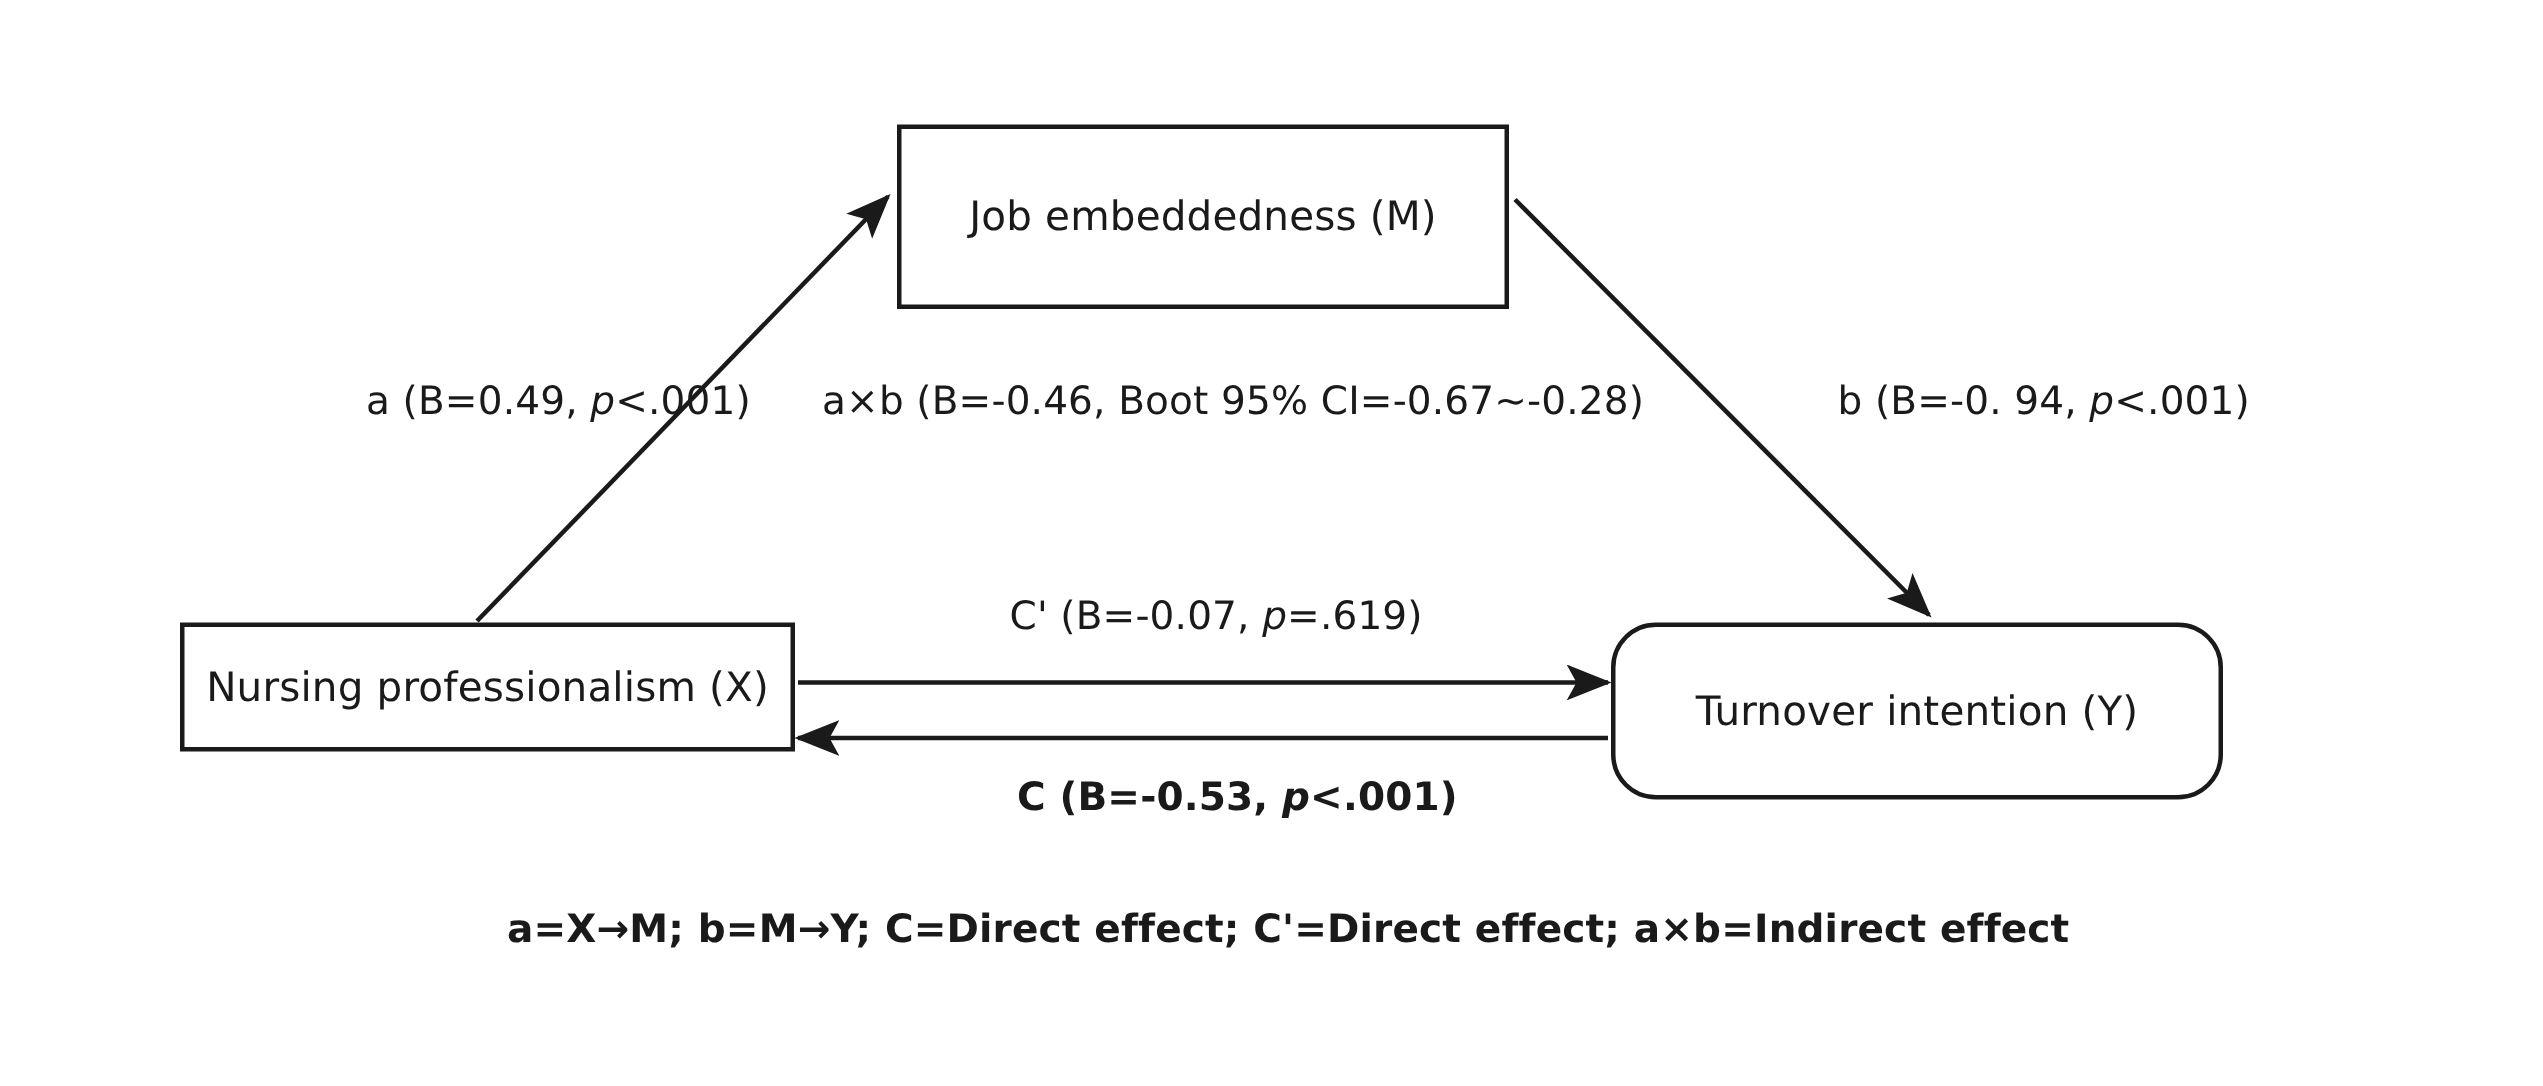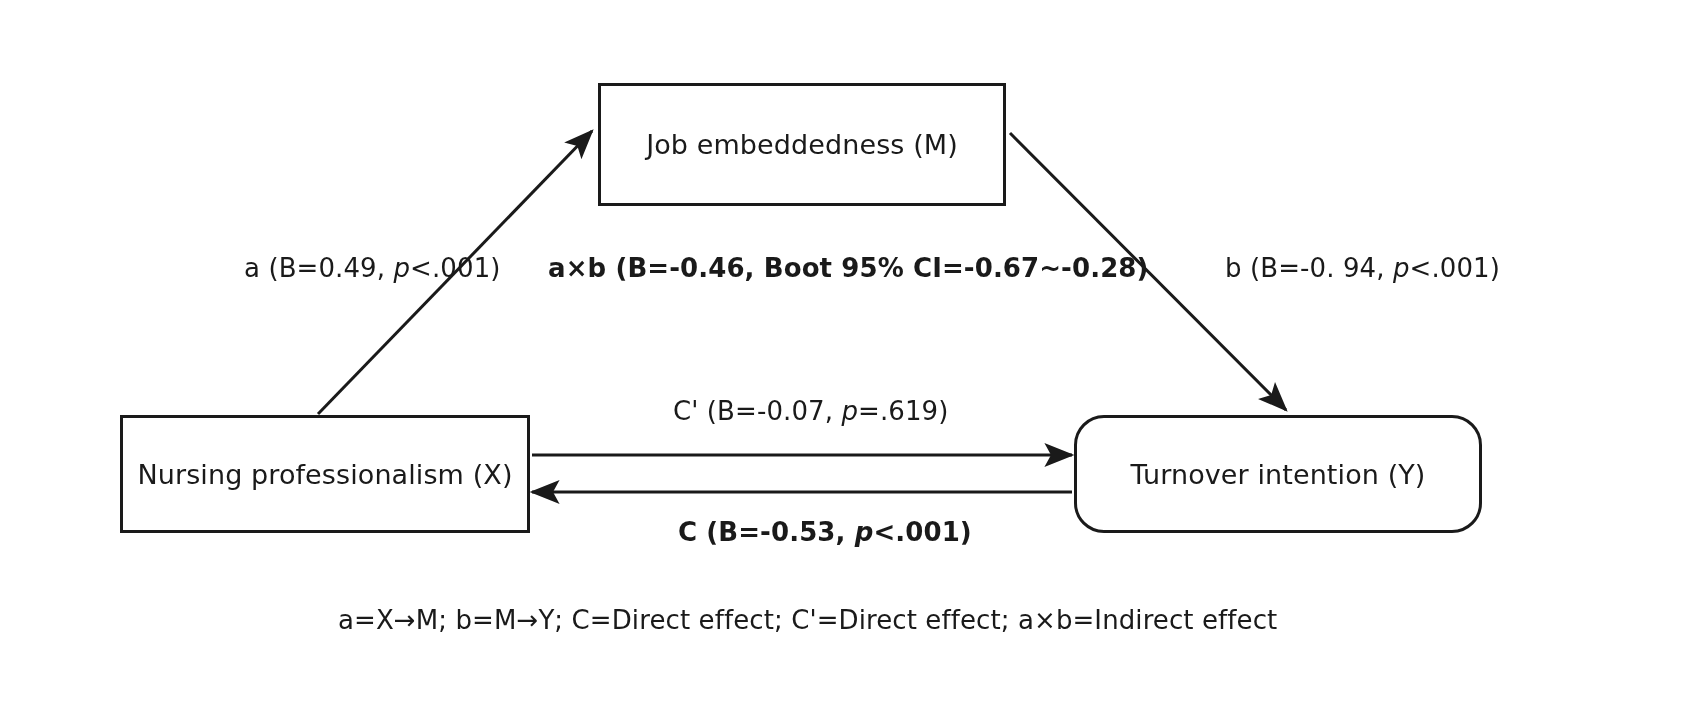--- a/index.html
+++ b/index.html
@@ -46,20 +46,21 @@
     color: #1a1a1a;
     white-space: nowrap;
     letter-spacing: 0.1px;
   }
   .footnote {
     position: absolute;
     font-size: 26px;
     color: #1a1a1a;
     white-space: nowrap;
     letter-spacing: 0.1px;
+    font-weight: bold;
   }
   .ital {
     font-style: italic;
   }
 </style>
 </head>
 <body>
 
 <div id="figure">
 
@@ -76,33 +77,33 @@
 
     <line x1="532" y1="455" x2="1072" y2="455" stroke="#1a1a1a" stroke-width="3" marker-end="url(#arrowhead)"></line>
 
     <line x1="1072" y1="492" x2="532" y2="492" stroke="#1a1a1a" stroke-width="3" marker-end="url(#arrowhead)"></line>
   </svg>
 
   <div class="node-box" style="left:598px; top:83px; width:408px; height:123px;">
     <span class="node-label">Job embeddedness (M)</span>
   </div>
 
-  <div class="node-box" style="left:120px; top:415px; width:410px; height:118px;">
+  <div class="node-box" style="left:120px; top:415px; width:410px; height:86px;">
     <span class="node-label">Nursing professionalism (X)</span>
   </div>
 
   <div class="node-box" style="left:1074px; top:415px; width:408px; height:118px;border-radius:30px;">
     <span class="node-label">Turnover intention (Y)</span>
   </div>
 
   <div class="path-label" style="left:224px; top:253px;margin-left:20px;">
     <span>a (B=0.49, </span><span class="ital">p</span><span>&lt;.001)</span>
   </div>
 
-  <div class="path-label" style="left:548px; top:253px;font-weight:bold;">
+  <div class="path-label" style="left:548px; top:253px;">
     <span>a×b (B=-0.46, Boot 95% CI=-0.67~-0.28)</span>
   </div>
 
   <div class="path-label" style="left:1182px; top:253px;margin-left:43px;">
     <span>b (B=-0. 94, </span><span class="ital">p</span><span>&lt;.001)</span>
   </div>
 
   <div class="path-label" style="left:673px; top:396px;">
     <span>C' (B=-0.07, </span><span class="ital">p</span><span>=.619)</span>
   </div>

